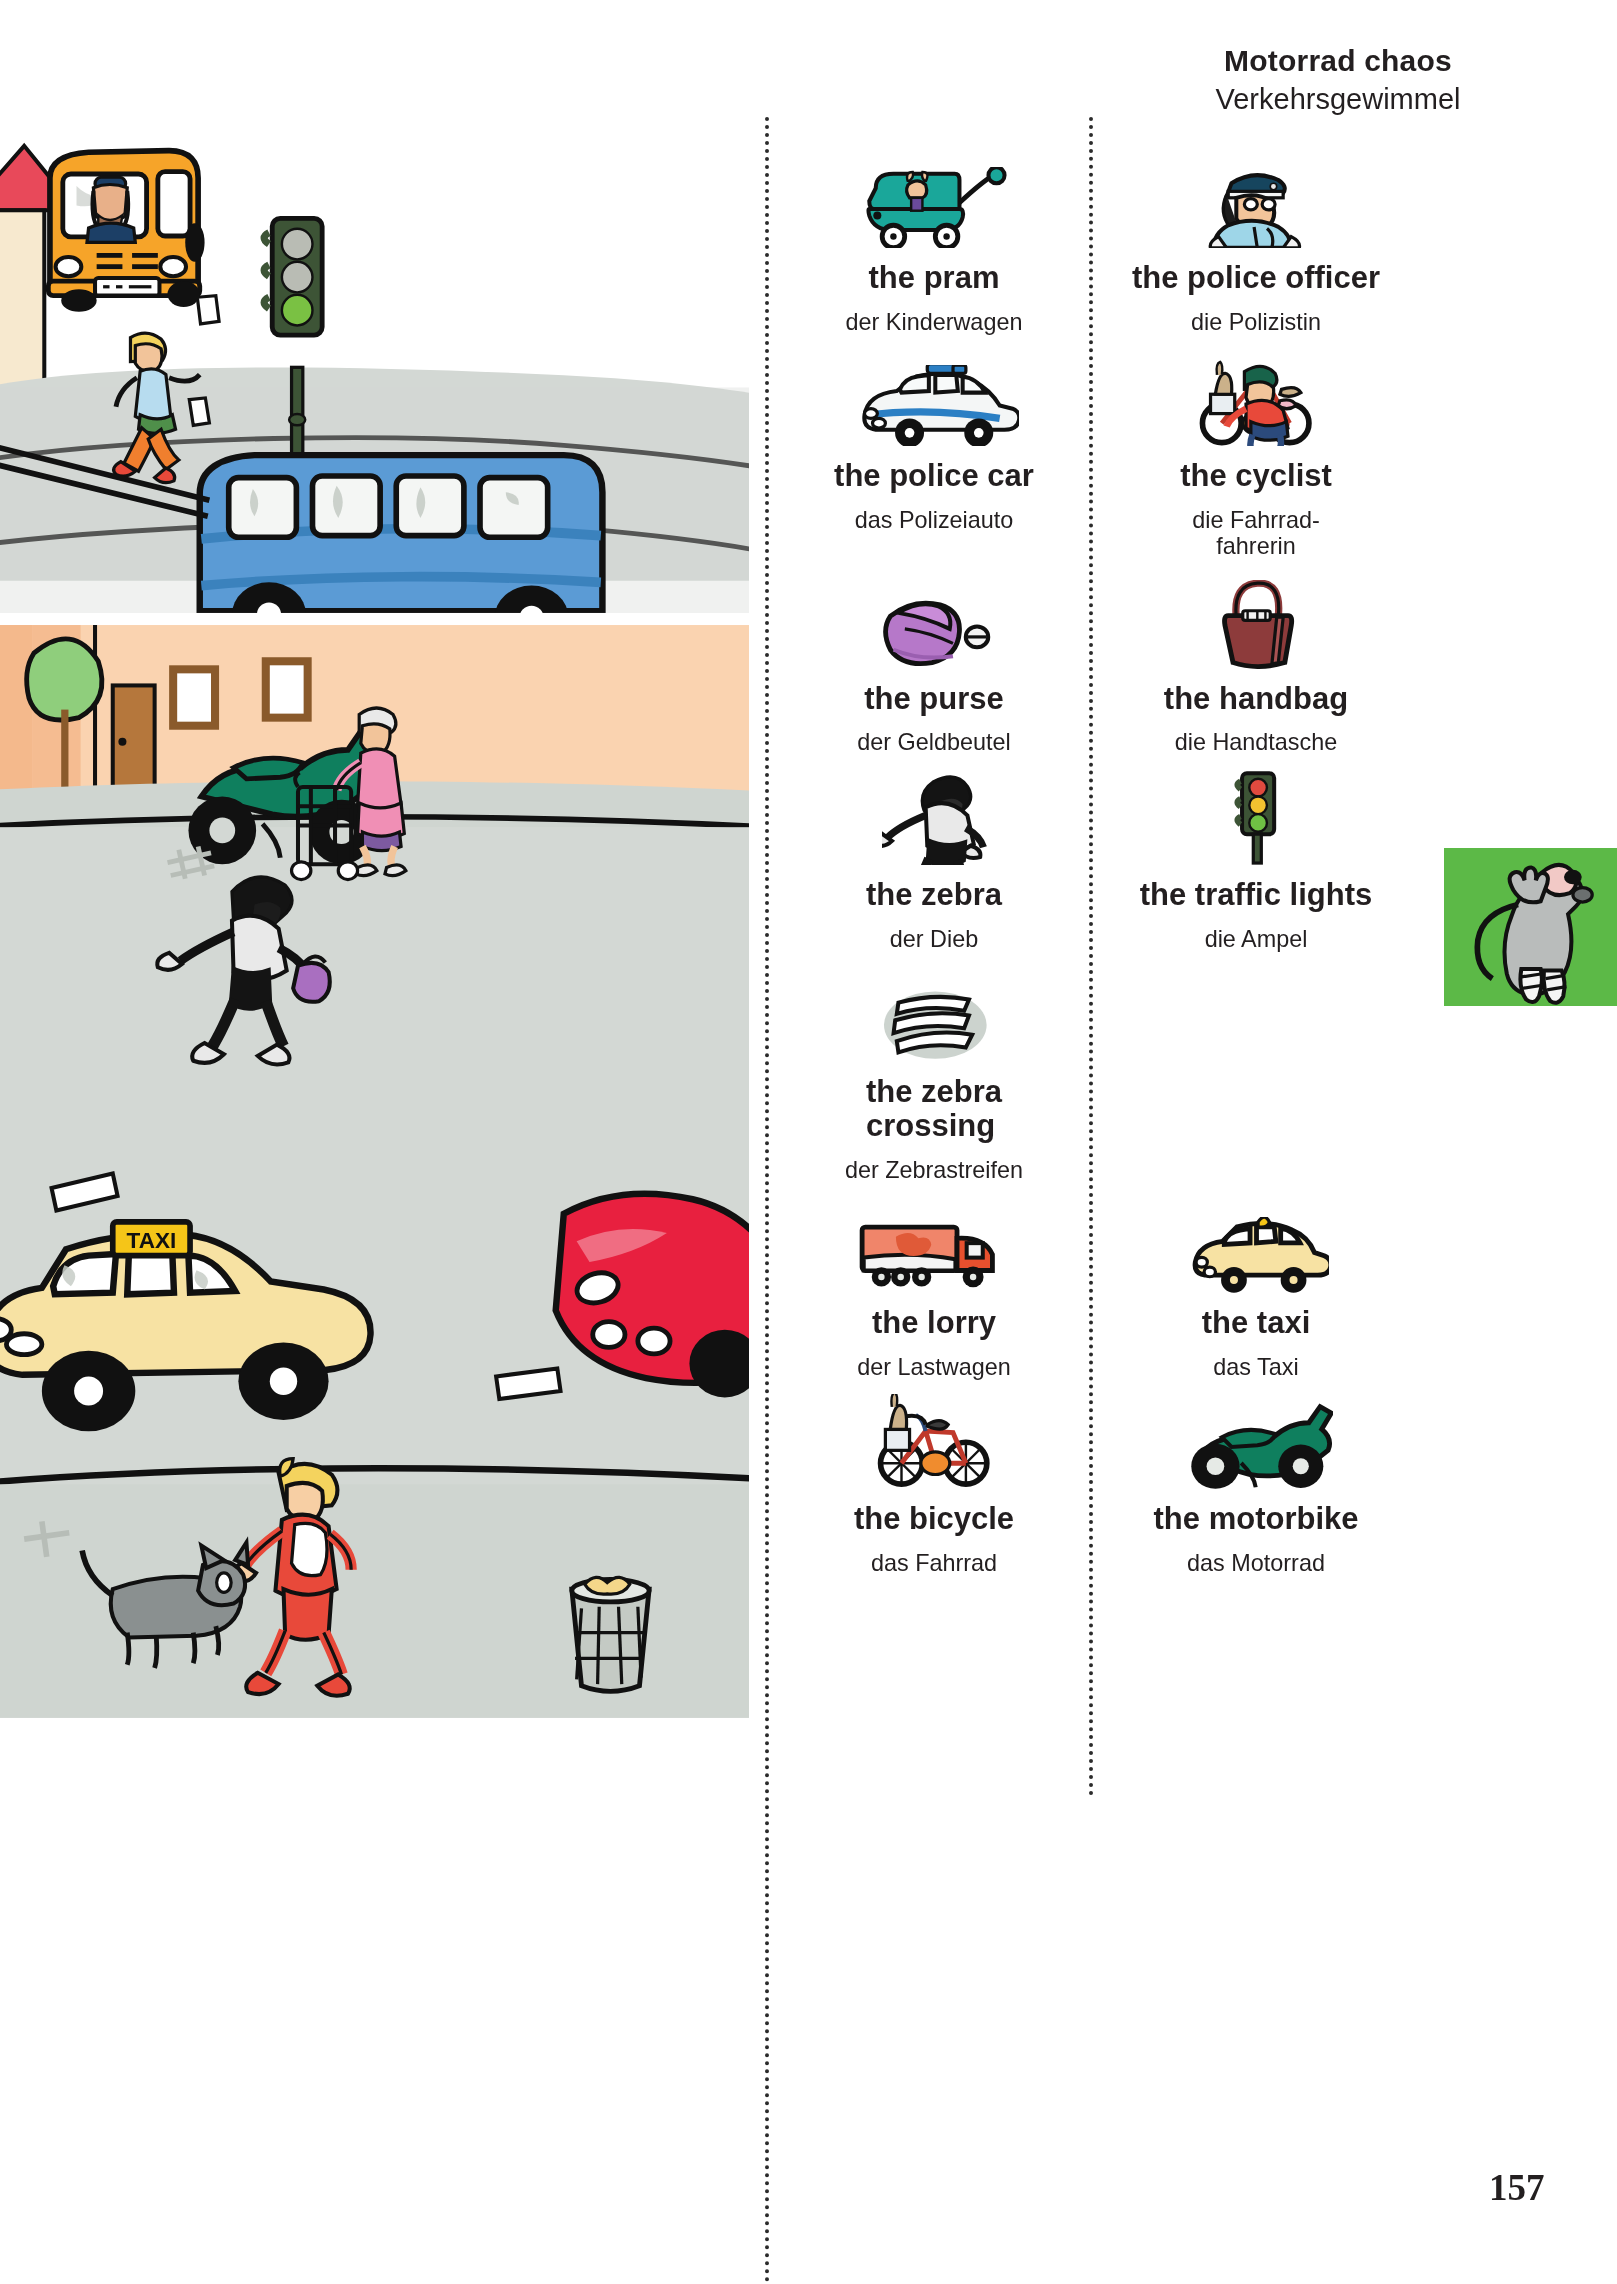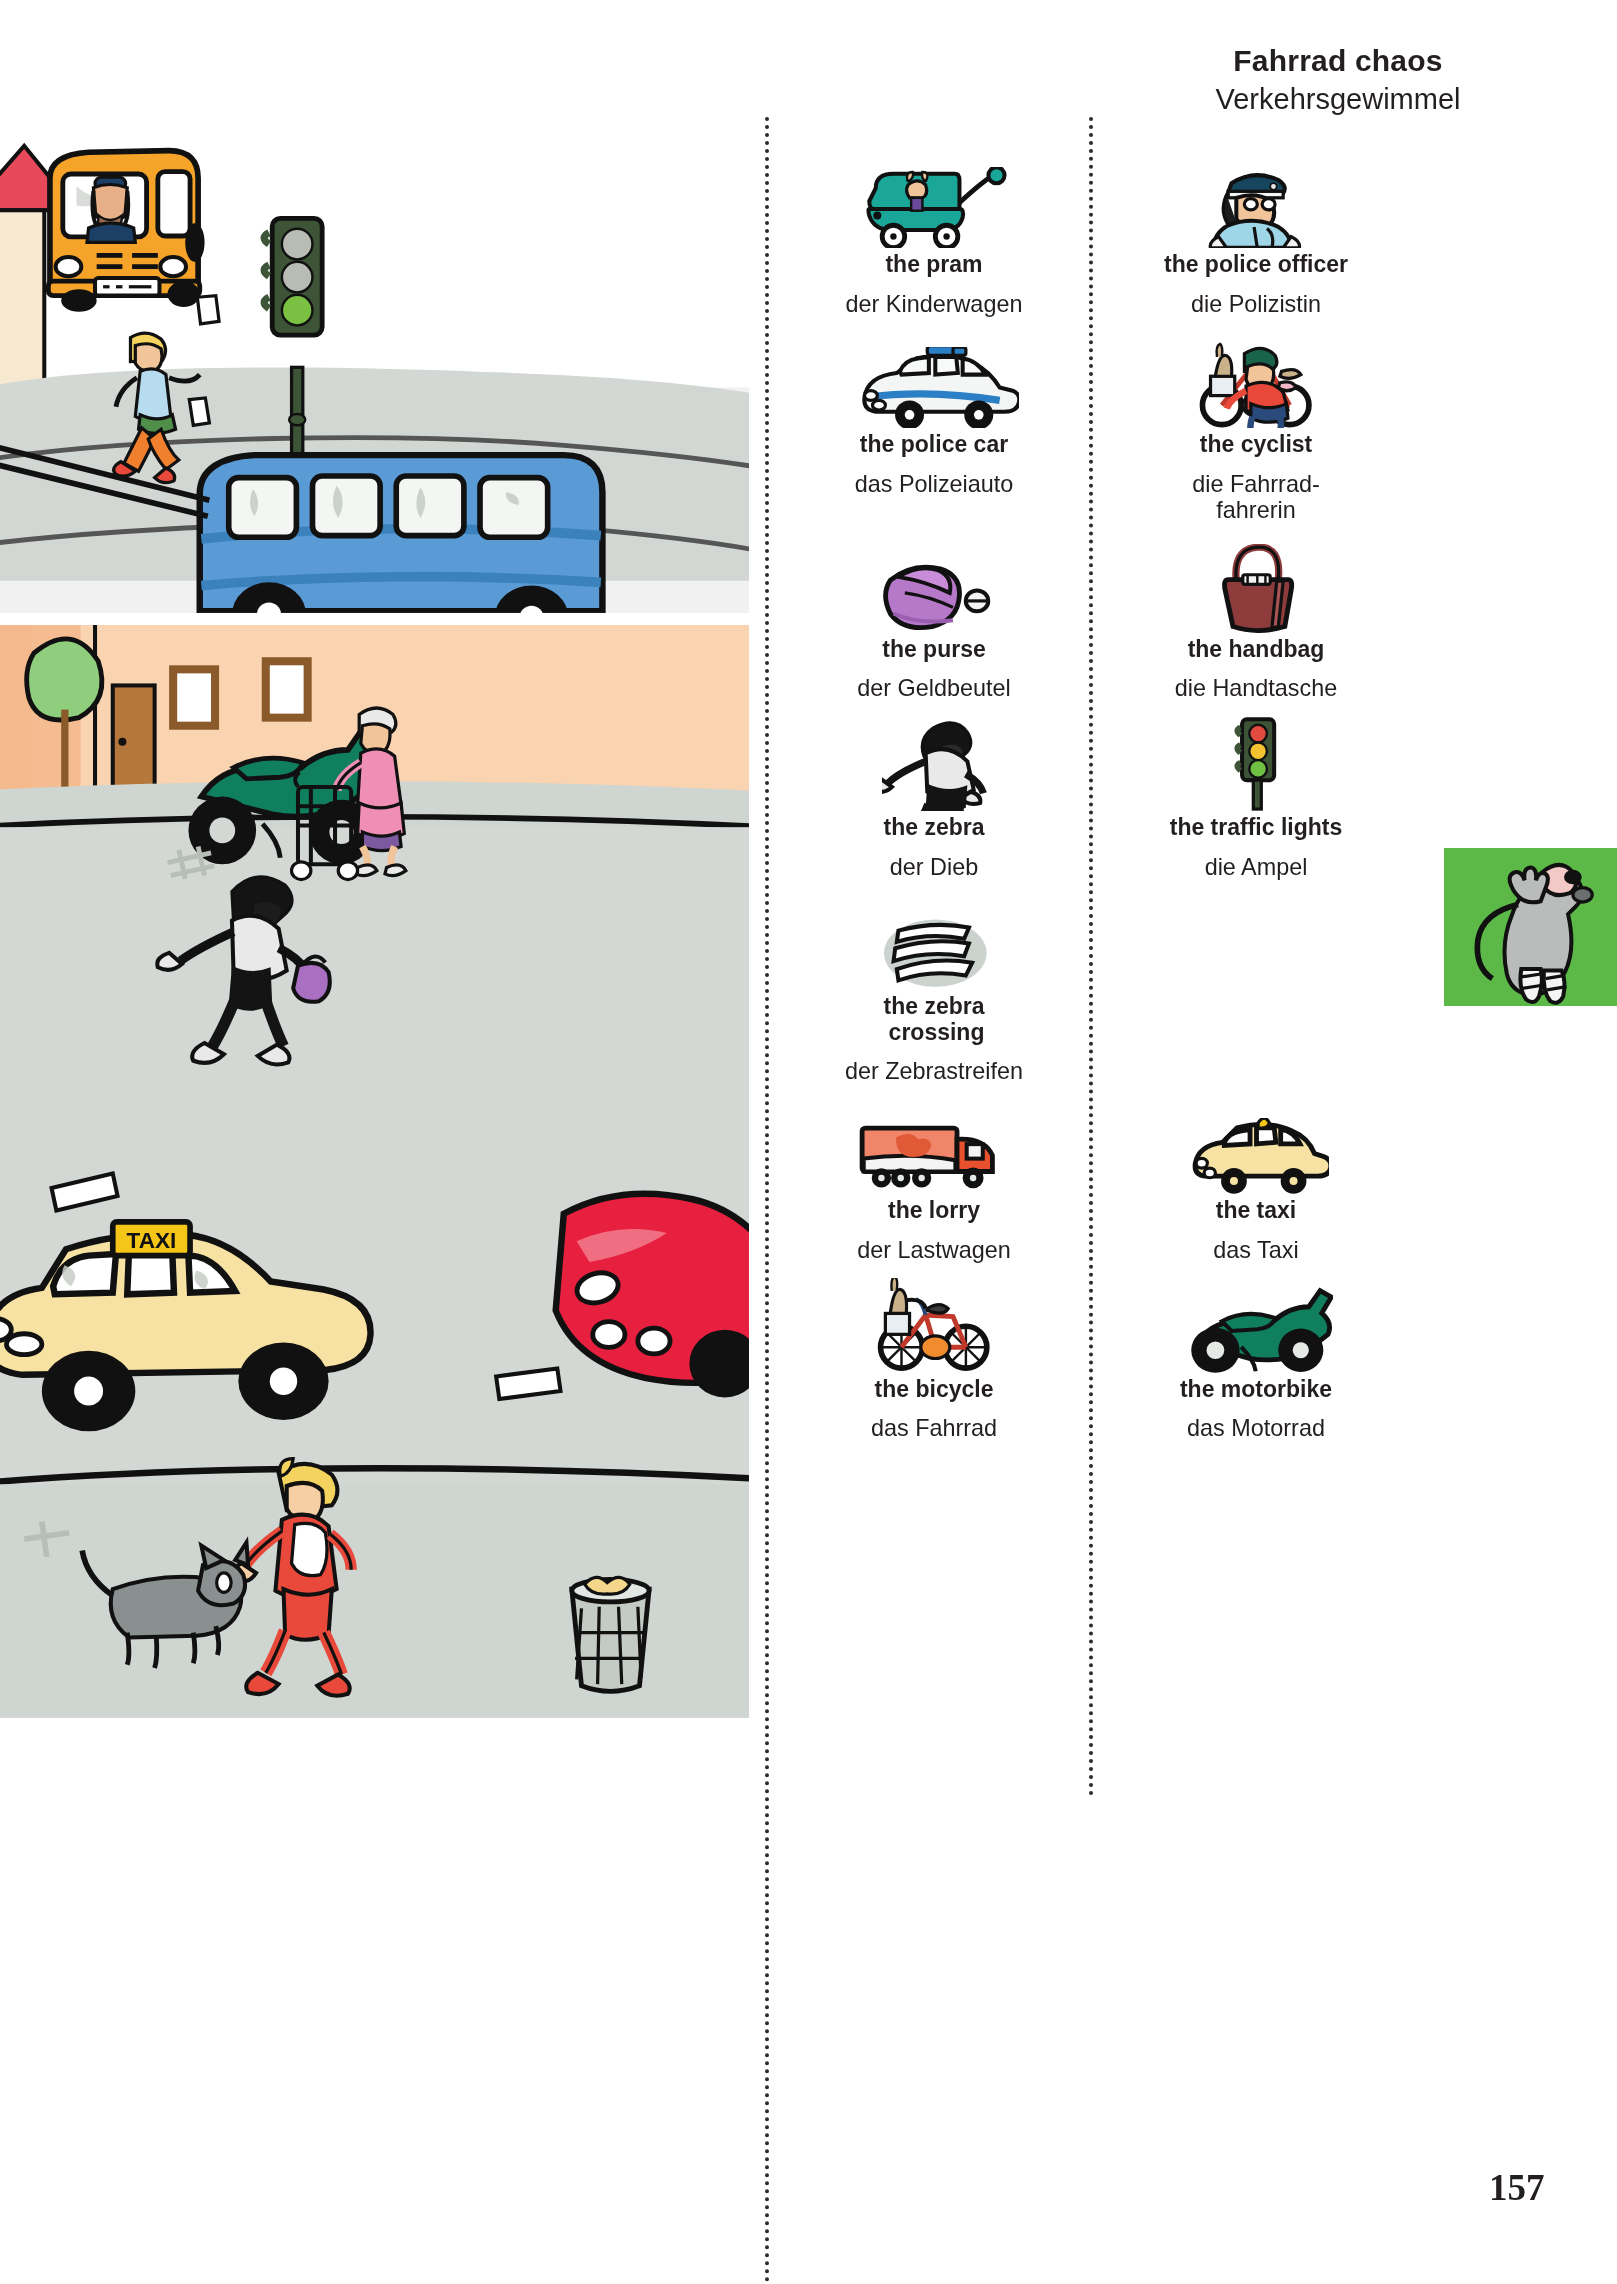--- a/index.html
+++ b/index.html
@@ -28,34 +28,34 @@
   .mouse-tab svg{display:block;}
 
   
   .vocab{position:absolute;left:773px;top:161px;width:838px;}
   .vrow{display:flex;width:838px;}
   .vcell{width:322px;display:flex;flex-direction:column;align-items:center;}
   .vcell.left{margin-left:0px;}
   .vcell.right{margin-left:0px;}
   .vicon{height:87px;display:flex;align-items:flex-end;justify-content:center;}
   .vicon svg{display:block;}
-  .ven{font-size:23px;font-weight:bold;color:#231f20;text-align:right;line-height:1.12;margin-top:4px;}
+  .ven{font-size:31px;font-weight:bold;color:#231f20;text-align:left;line-height:1.12;margin-top:13px;}
   .vde{font-size:23.4px;font-weight:normal;color:#231f20;text-align:center;line-height:1.12;margin-top:13px;}
 
   
   .illus{position:absolute;left:0;top:97px;width:749px;height:2095px;}
   .illus svg{display:block;}
 </style>
 </head>
 <body>
 
 <div class="page">
 
   <div class="header">
-    <div class="title-en">Fahrrad chaos</div>
+    <div class="title-en">Motorrad chaos</div>
     <div class="title-de">Verkehrsgewimmel</div>
   </div>
 
   <div class="divider" id="div-main"></div>
   <div class="divider" id="div-inner"></div>
 
   <div class="illus">
     <svg width="749" height="2095" viewBox="0 0 930 2600" xmlns="http://www.w3.org/2000/svg">
       <defs>
         <clipPath id="clipAll">

